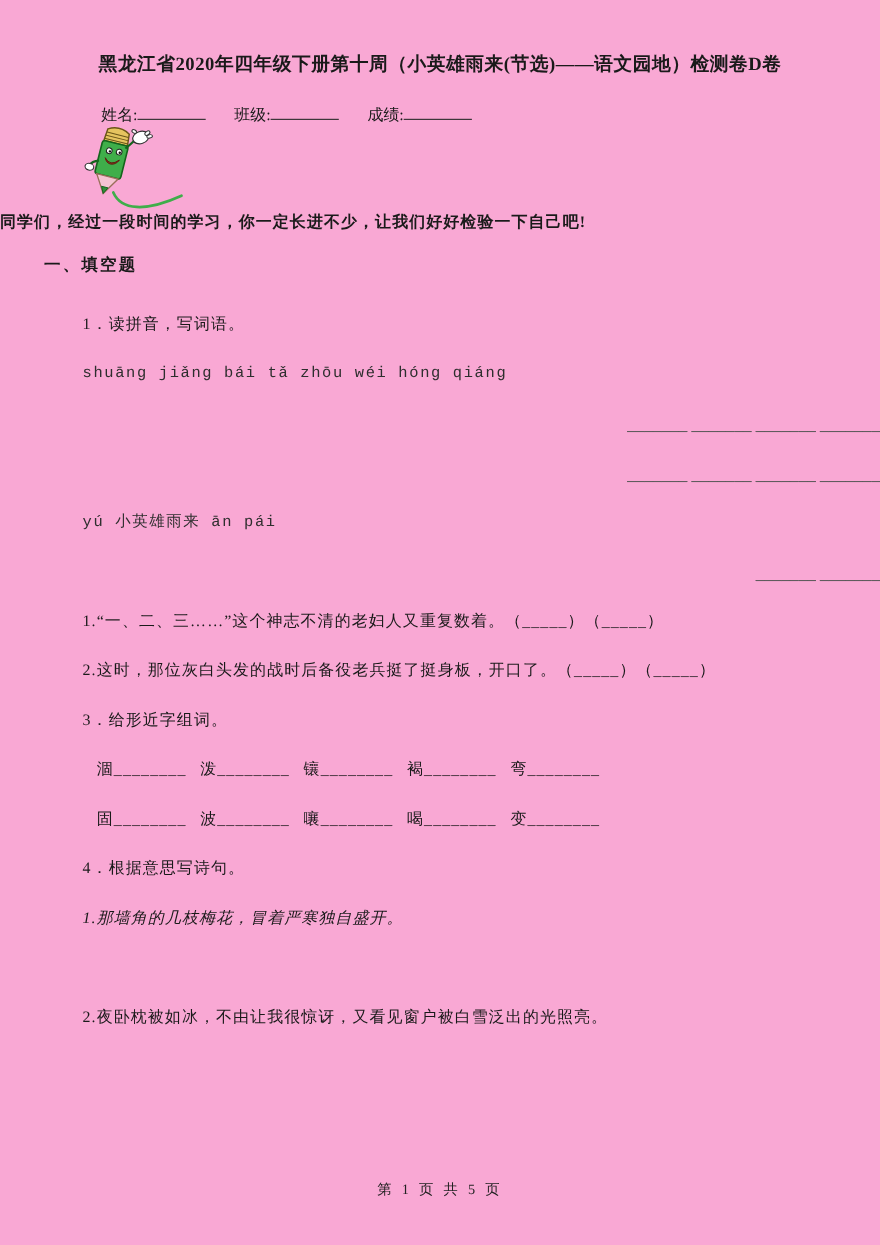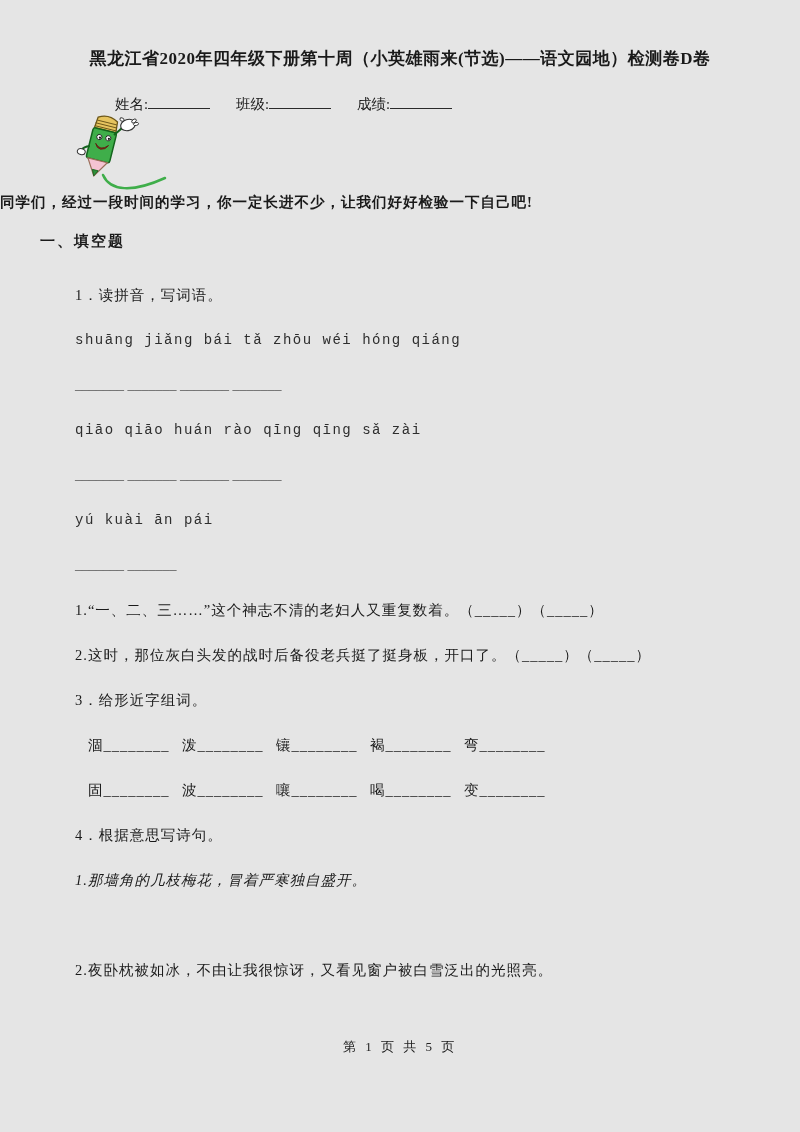--- a/index.html
+++ b/index.html
@@ -2,36 +2,36 @@
 <html><head>
 <meta charset="utf-8">
 <style>
   * { box-sizing: border-box; }
   html, body { margin: 0; padding: 0; background: #888; }
   .page {
     position: relative;
     width: 800px;
     height: 1132px;
     margin: 0 auto;
-    background: #e5e5e5;
+    background: #f9a8d4;
     font-family: "Liberation Serif", "DejaVu Serif", serif;
     color: #1a1a1a;
     overflow: hidden;
   }
   .title {
     margin: 48px 35px 0;
     text-align: center;
     font-size: 17px;
     font-weight: bold;
     letter-spacing: 0.5px;
     line-height: 22px;
   }
   .fields {
     margin-top: 26px;
-    padding-left: 115px;
+    padding-left: 92px;
     display: flex;
     gap: 26px;
     font-size: 14.5px;
     height: 18px;
     align-items: flex-end;
   }
   .field { white-space: nowrap; }
   .blank-line {
     display: inline-block;
     width: 62px;
@@ -71,33 +71,34 @@
     white-space: nowrap;
     letter-spacing: 1px;
   }
   .pinyin {
     font-family: Liberation Mono, monospace;
     font-size: 14px;
     color: #2e2e2e;
     letter-spacing: 1.5px;
   }
   .blanks {
-    font-family: Liberation Serif, serif;
+    font-family: Liberation Sans, sans-serif;
     font-size: 14px;
     color: #555;
     letter-spacing: 0;
+    text-align: right;
   }
   .pair-row { display: flex; margin-left: 13px; }
   .pair-item { width: 94px; white-space: nowrap; }
   .gap-double { margin-bottom: 72px; font-style: italic; }
   .footer {
     position: absolute;
     left: 0;
     right: 0;
-    top: 1038px;
+    top: 1072px;
     text-align: center;
     font-size: 13px;
     letter-spacing: 3px;
     color: #222;
   }
 </style>
 </head>
 <body>
 
 <div class="page">
@@ -146,23 +147,22 @@
 
   <div class="motto">同学们，经过一段时间的学习，你一定长进不少，让我们好好检验一下自己吧!</div>
 
   <div class="section-heading">一、填空题</div>
 
   <div class="content">
 
     <div class="line">1．读拼音，写词语。</div>
     <div class="line pinyin">shuāng jiǎng bái tǎ zhōu wéi hóng qiáng</div>
     <div class="line blanks">_______ _______ _______ _______</div>
-    <div class="line pinyin">qiāo qiāo huán rào qīng qīng sǎ zài</div>
     <div class="line blanks">_______ _______ _______ _______</div>
-    <div class="line pinyin">yú kuài ān pái</div>
+    <div class="line pinyin">yú 小英雄雨来 ān pái</div>
     <div class="line blanks">_______ _______</div>
 
     <div class="line">1.“一、二、三……”这个神志不清的老妇人又重复数着。（_____）（_____）</div>
     <div class="line">2.这时，那位灰白头发的战时后备役老兵挺了挺身板，开口了。（_____）（_____）</div>
 
     <div class="line">3．给形近字组词。</div>
     <div class="line pair-row">
       <span class="pair-item">涸________</span>
       <span class="pair-item">泼________</span>
       <span class="pair-item">镶________</span>

